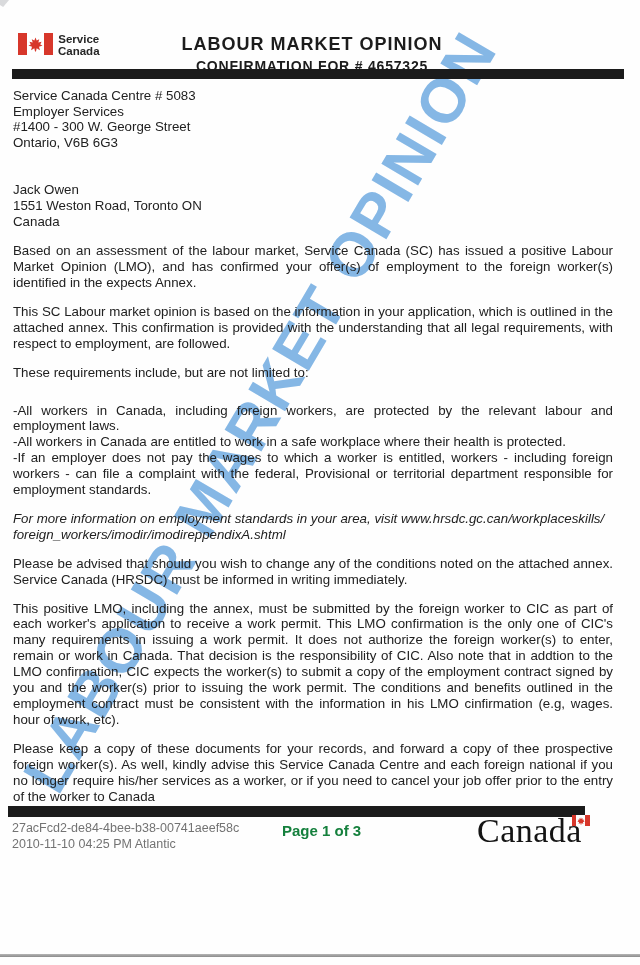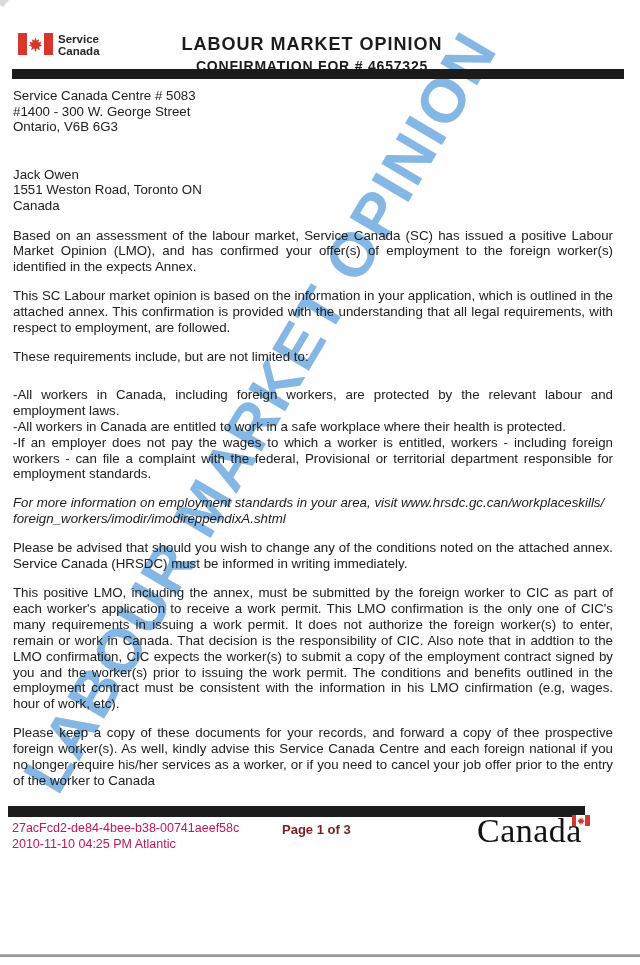--- a/index.html
+++ b/index.html
@@ -35,21 +35,21 @@
   }
 
   
   .header { position:absolute; left:0; top:0; width:640px; z-index:2; }
   .logo { position:absolute; left:18px; top:33px; display:flex; align-items:flex-start; }
   .flag { display:flex; height:22px; }
   .flag .band { background:#d7372b; }
   .flag-lg .band { width:9px; height:22px; }
   .flag-lg .field { width:17px; height:22px; background:#fff; display:flex; align-items:center; justify-content:center; }
   .flag-lg svg { width:15px; height:15px; }
-  .logo-text { margin-left:5px; font-size:11.5px; line-height:11.5px; font-weight:bold; color:#262626; padding-top:1px; }
+  .logo-text { margin-left:5px; font-size:11.5px; line-height:11.5px; font-weight:bold; color:#262626; padding-top:1px;text-align:center; }
   .leaf { fill:#d7372b; }
 
   .title-wrap { position:absolute; left:0; top:34px; width:624px; text-align:center; color:#1c1c1c; }
   .doc-title { font-size:18px; font-weight:bold; letter-spacing:1px; }
   .doc-subtitle { font-size:14px; font-weight:bold; letter-spacing:0.8px; margin-top:3px; }
   .header-rule { position:absolute; left:12px; top:69px; width:612px; height:10px; background:#1b1b1b; }
 
   
   .content {
     position:absolute; left:13px; top:88px; width:600px; z-index:2;
@@ -60,22 +60,22 @@
   .recipient { margin-top:32px; }
   .para { margin:13px 0 0 0; text-align:justify; }
   .para.first { margin-top:14px; }
   .req-item { margin:0; text-align:justify; }
   .req-block { margin-top:22px; }
   .url-line { text-align:right;font-style:italic; }
 
   
   .footer { position:absolute; left:0; top:0; width:640px; z-index:2; }
   .footer-rule { position:absolute; left:8px; top:806px; width:577px; height:11px; background:#1b1b1b; }
-  .footer-id { position:absolute; left:12px; top:820px; font-size:12.5px; line-height:16px; color:#be185d; }
-  .footer-page { position:absolute; left:282px; top:822px; font-size:13px; font-weight:bold; color:#7f1d1d; }
+  .footer-id { position:absolute; left:12px; top:820px; font-size:12.5px; line-height:16px; color:#737373; }
+  .footer-page { position:absolute; left:282px; top:822px; font-size:15px; font-weight:bold; color:#15803d; }
   .wordmark-wrap { position:absolute; left:477px; top:814px; }
   .wordmark {
     font-family:"Liberation Serif","DejaVu Serif",serif;
     font-size:34px; line-height:34px; color:#141414; letter-spacing:0.5px;
   }
   .flag-sm { position:absolute; right:-8px; top:1px; height:11px; }
   .flag-sm .band { width:4.5px; height:11px; }
   .flag-sm .field { width:9px; height:11px; background:#fefefe; display:flex; align-items:center; justify-content:center; }
   .flag-sm svg { width:8px; height:8px; }
 </style>
@@ -107,20 +107,21 @@
     <div class="title-wrap">
       <div class="doc-title">LABOUR MARKET OPINION</div>
       <div class="doc-subtitle">CONFIRMATION FOR # 4657325</div>
     </div>
     <div class="header-rule"></div>
   </div>
 
   <div class="content">
     <div class="sender-block">
       <div class="addr-line">Service Canada Centre # 5083</div>
+      <div class="addr-line">Employer Services</div>
       <div class="addr-line">#1400 - 300 W. George Street</div>
       <div class="addr-line">Ontario, V6B 6G3</div>
     </div>
 
 
     <div class="recipient">
       <div class="addr-line">Jack Owen</div>
       <div class="addr-line">1551 Weston Road, Toronto ON</div>
       <div class="addr-line">Canada</div>
     </div>

